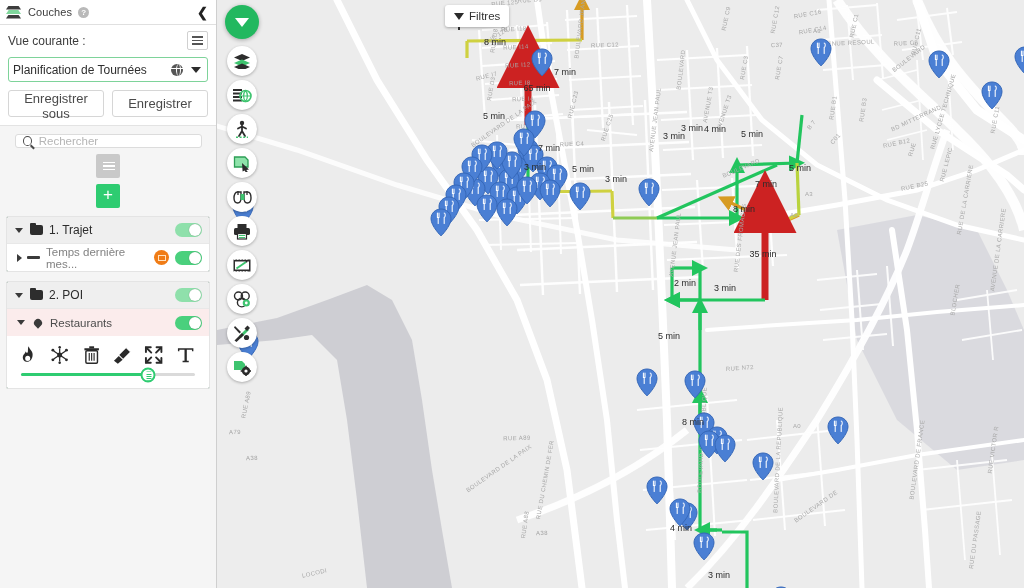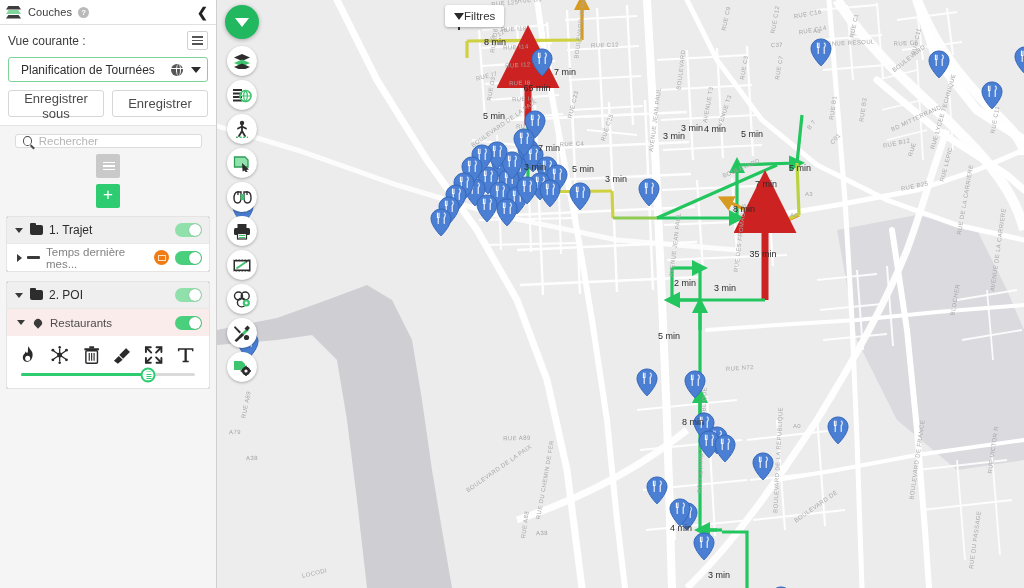--- a/index.html
+++ b/index.html
@@ -57,21 +57,21 @@
     width: 21px; height: 19px; border: 1px solid #d0d0d0; background: #fff;
     border-radius: 2px; display:flex; align-items:center; justify-content:center;
     cursor: pointer;
   }
   .hamb { width: 11px; }
   .hamb span { display:block; height:1.4px; background:#555; margin-bottom:2px; }
   .hamb span:last-child { margin-bottom: 0; }
 
   .view-select {
     margin-top: 7px; height: 25px; border: 1px solid #7ed39a; border-radius: 3px;
-    background: #fff; display:flex; align-items:center; padding: 0 6px 0 12px;
+    background: #fff; display:flex; align-items:center; padding: 0 6px 0 4px;
     cursor: pointer;
   }
   .view-select .sel-text { font-size: 12px; color: #2f2f2f; flex: 1; }
   .globe {
     width: 12px; height: 12px; border-radius: 50%;
     background: #555; position: relative; margin-right: 8px;
   }
   .globe::after{
     content:""; position:absolute; left:4.5px; top:0; width:3px; height:12px;
     border-left: 1.2px solid #fff; border-right: 1.2px solid #fff; border-radius: 50%;
@@ -202,21 +202,21 @@
     box-shadow: 0 1px 4px rgba(0,0,0,.3); display:flex; align-items:center;
     justify-content:center; cursor: pointer; margin-bottom: 3px;
   }
   .tri-down { width:0;height:0;border-left:7px solid transparent;border-right:7px solid transparent;
               border-top:9px solid #fff; }
 
   
   #filters-btn {
     position:absolute; left: 445px; top: 5px; height: 22px; background: #fff;
     border-radius: 3px; box-shadow: 0 1px 3px rgba(0,0,0,.3);
-    display:flex; align-items:center; padding: 0 9px; cursor: pointer; z-index: 30;
+    display:flex; align-items:center; gap: 5px; padding: 0 9px; cursor: pointer; z-index: 30;
   }
   #filters-btn span { font-size: 11.5px; color: #333; }
   .funnel { width: 0; height: 0; border-left: 5px solid transparent; border-right: 5px solid transparent;
             border-top: 7px solid #2b2b2b; position: relative; }
   .funnel::after { content:""; position:absolute; left:-1px; top:7px; width:2px; height:3px; background:#2b2b2b; }
 
   .rt-label { font-family: "Liberation Sans", sans-serif; font-size: 9px; fill: #2b2b2b; }
   .st-label { font-family: "Liberation Sans", sans-serif; font-size: 6px; fill: #a8a8a8; letter-spacing: .4px;}
 </style>
 </head>

